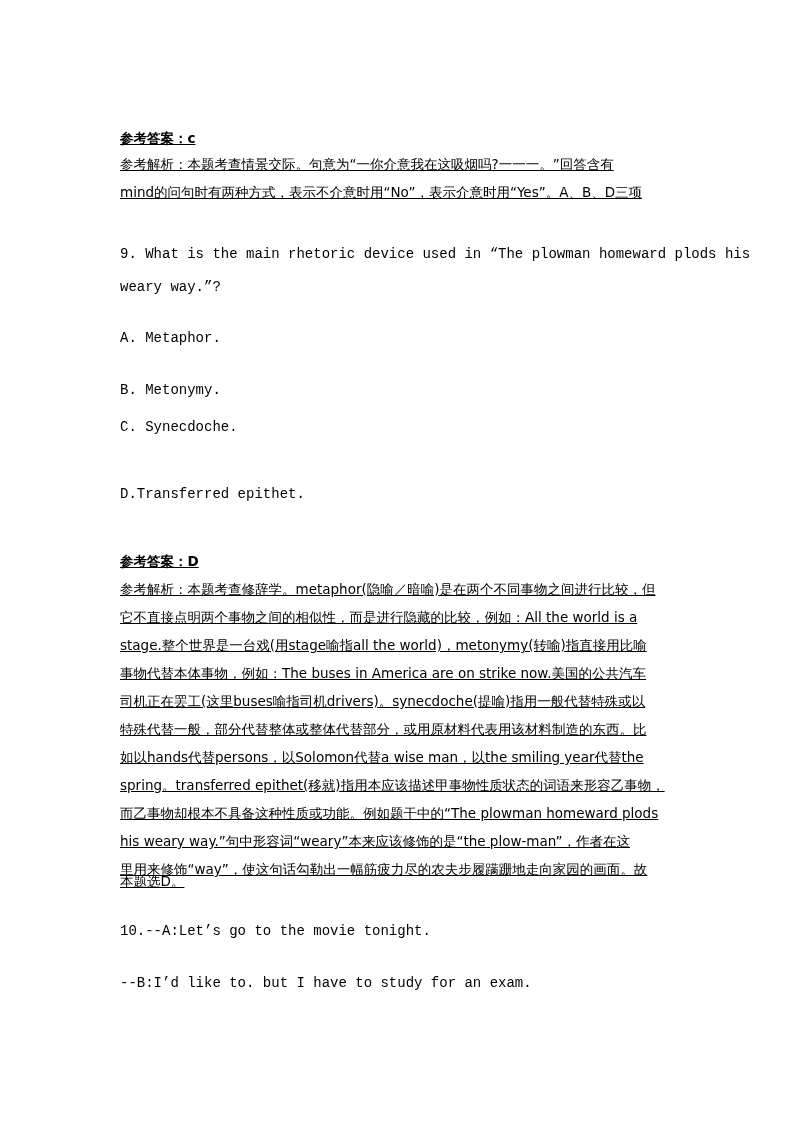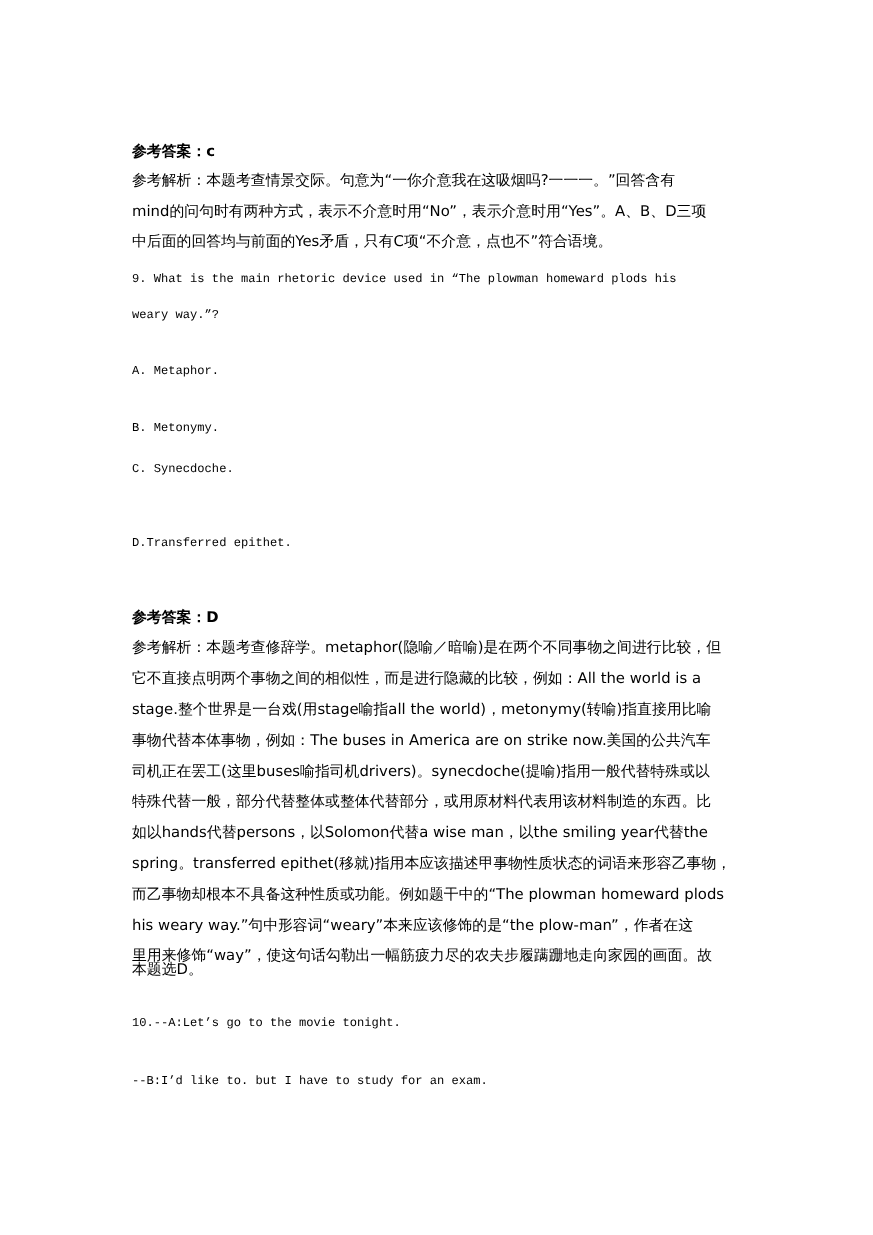--- a/index.html
+++ b/index.html
@@ -1,31 +1,30 @@
 <!DOCTYPE html>
 <html><head>
 <meta charset="utf-8">
 <style>
   html, body { margin: 0; padding: 0; background: #ffffff; }
   body { width: 794px; height: 1123px; position: relative; overflow: hidden; color: #000; }
   .page { position: absolute; left: 0; top: 0; width: 794px; height: 1123px; }
   .line { position: absolute; left: 120px; white-space: nowrap; font-size: 13px; line-height: 18px; }
-  .cn { font-family: "DejaVu Sans", sans-serif; font-size: 13.5px; }
-  .mono { font-family: "Liberation Mono", "DejaVu Sans Mono", monospace; font-size: 11px; }
+  .cn { font-family: "DejaVu Sans", sans-serif; font-size: 13.5px; text-decoration: underline; }
+  .mono { font-family: "Liberation Mono", "DejaVu Sans Mono", monospace; font-size: 14px; }
   .bold { font-weight: bold; }
 </style>
 </head>
 <body>
 
 <div class="page">
 
   <div class="line cn bold" style="top:129px">参考答案：c</div>
   <div class="line cn" style="top:155px">参考解析：本题考查情景交际。句意为“一你介意我在这吸烟吗?一一一。”回答含有</div>
   <div class="line cn" style="top:183px">mind的问句时有两种方式，表示不介意时用“No”，表示介意时用“Yes”。A、B、D三项</div>
-  <div class="line cn" style="top:211px">中后面的回答均与前面的Yes矛盾，只有C项“不介意，点也不”符合语境。</div>
 
   <div class="line mono" style="top:245px">9. What is the main rhetoric device used in “The plowman homeward plods his</div>
   <div class="line mono" style="top:278px">weary way.”?</div>
 
   <div class="line mono" style="top:329px">A. Metaphor.</div>
   <div class="line mono" style="top:381px">B. Metonymy.</div>
   <div class="line mono" style="top:418px">C. Synecdoche.</div>
   <div class="line mono" style="top:485px">D.Transferred epithet.</div>
 
   <div class="line cn bold" style="top:552px">参考答案：D</div>

